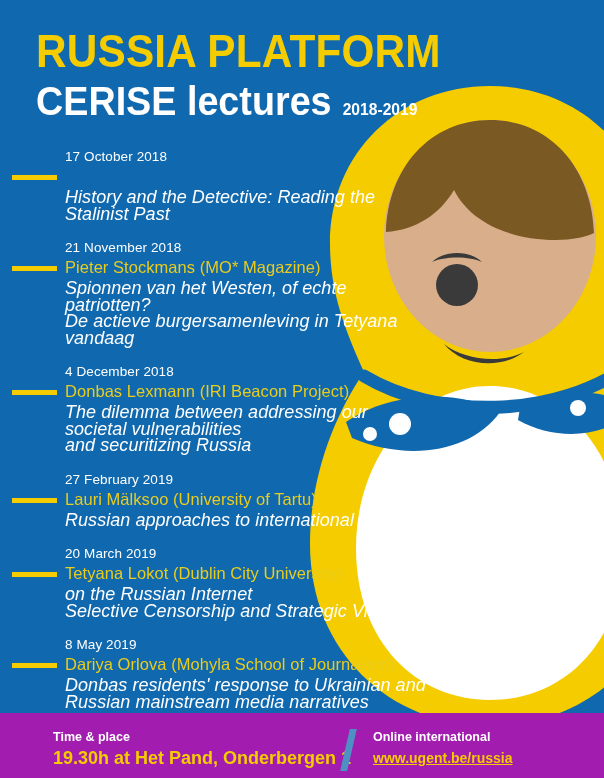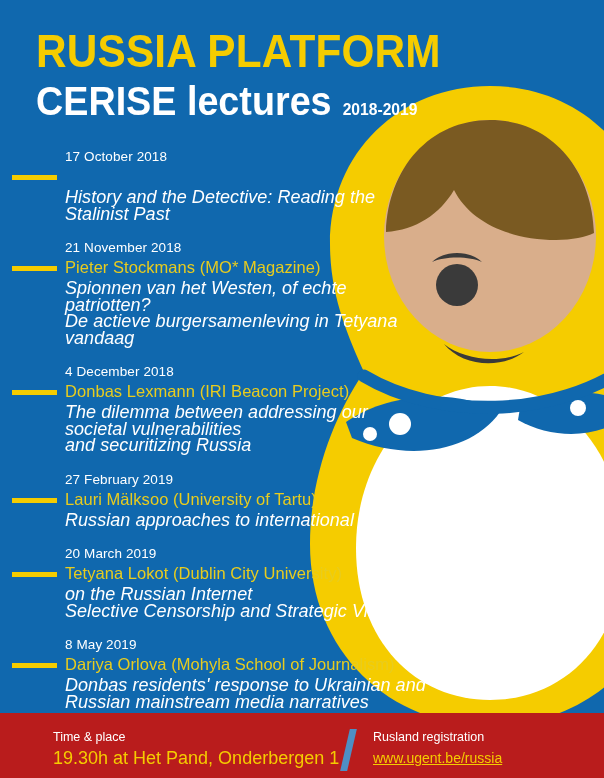--- a/index.html
+++ b/index.html
@@ -46,21 +46,21 @@
     font-weight:normal;letter-spacing:.05px;white-space:nowrap;
   }
   .lec-desc{
     margin-left:53px;color:#FFFFFF;font-size:18px;line-height:16.5px;
     font-style:italic;letter-spacing:.05px;
   }
 
   
   .footer{
     position:absolute;left:0;right:0;top:713px;height:65px;
-    background:#b91c1c;z-index:5;
+    background:#a21caf;z-index:5;font-weight:bold;
   }
   .foot-col{position:absolute;top:16px;}
   .foot-left{left:53px;}
   .foot-right{left:373px;}
   .foot-label{color:#FFFFFF;font-size:12.5px;line-height:16px;}
   .foot-value{color:#F5CC00;font-size:18px;line-height:24px;margin-top:1px;white-space:nowrap;}
   .foot-link{color:#F5CC00;font-size:14px;line-height:24px;margin-top:1px;
     text-decoration:underline;white-space:nowrap;display:inline-block;}
   .slash{
     position:absolute;left:345px;top:16px;width:7px;height:42px;
@@ -190,18 +190,18 @@
 
   </div>
 
   <div class="footer">
     <div class="foot-col foot-left">
       <div class="foot-label">Time &amp; place</div>
       <div class="foot-value">19.30h at Het Pand, Onderbergen 1</div>
     </div>
     <div class="slash"></div>
     <div class="foot-col foot-right">
-      <div class="foot-label">Rusland registration</div>
+      <div class="foot-label">Online international</div>
       <a class="foot-link" href="#">www.ugent.be/russia</a>
     </div>
   </div>
 
 </div>
 
 </body></html>

